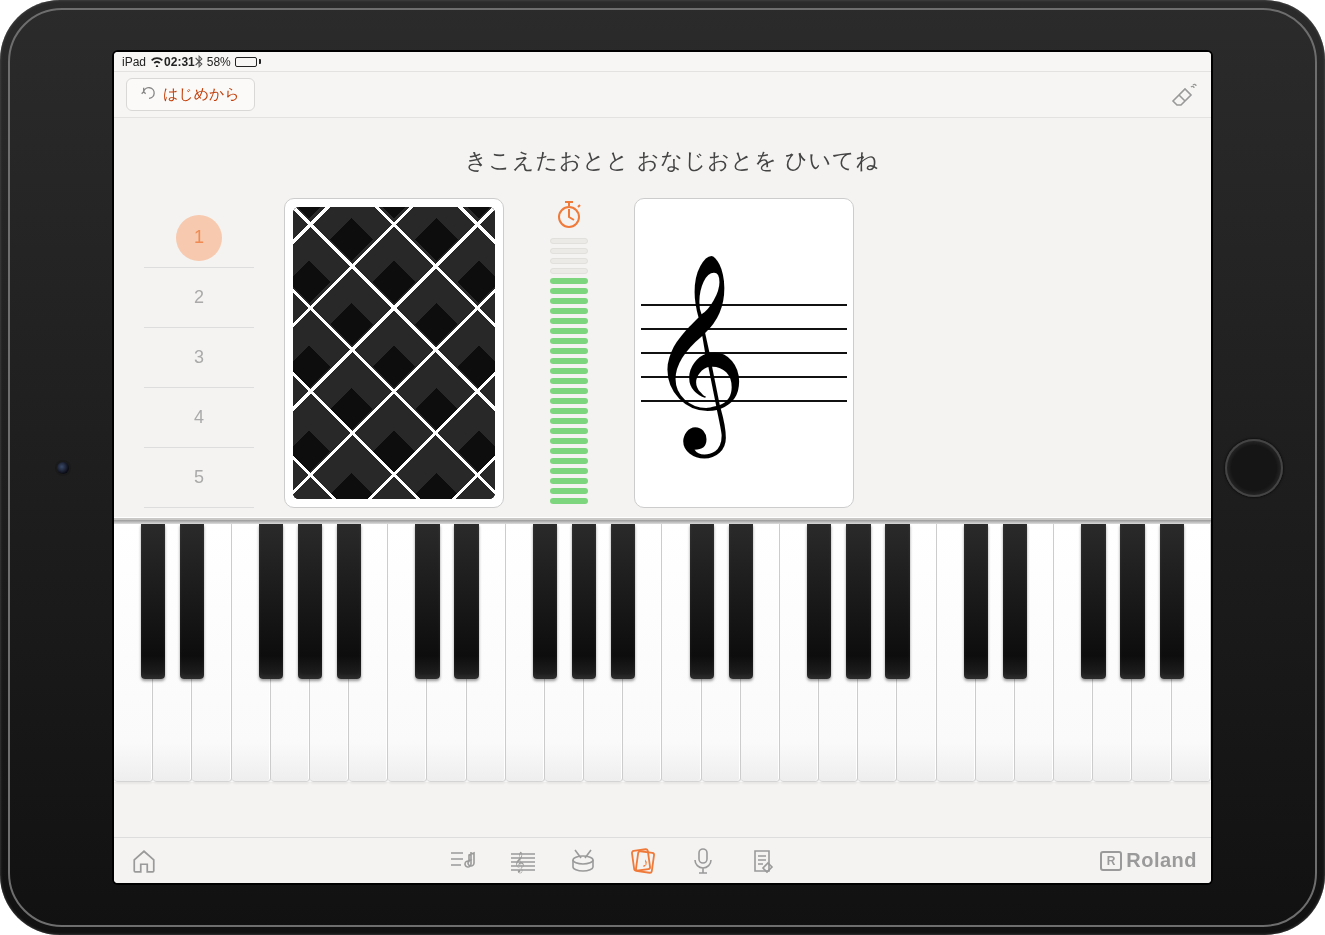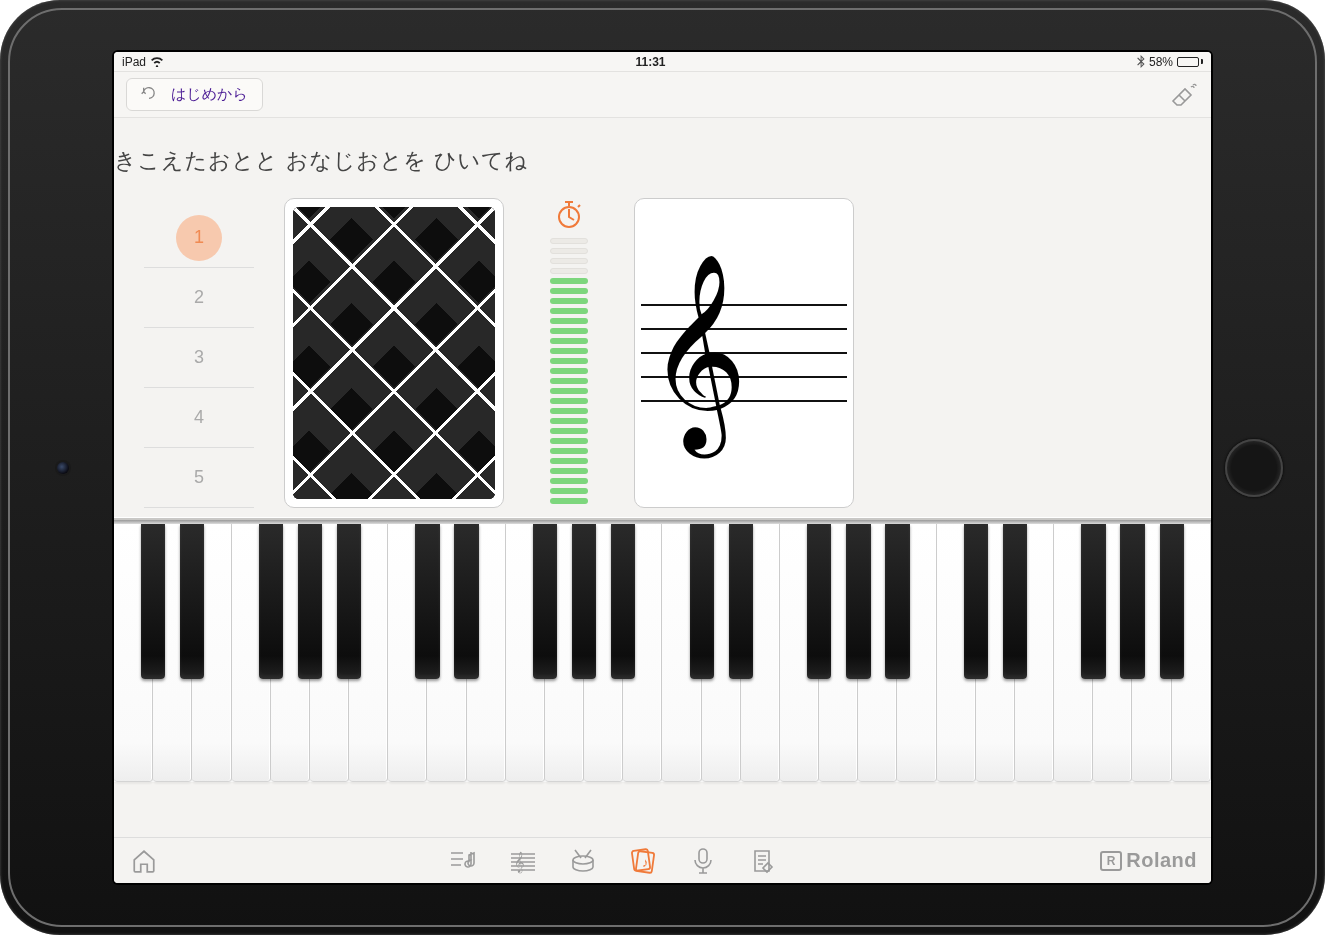--- a/index.html
+++ b/index.html
@@ -41,21 +41,21 @@
     border-radius:4px;
     overflow:hidden;
     box-shadow: 0 0 0 2px #000;
     display:flex; flex-direction:column;
   }
 
   
   .status-bar {
     height:20px; flex:0 0 20px;
     background:#f7f6f4;
-    display:flex; align-items:center; justify-content:space-between;
+    display:flex; align-items:center; justify-content:flex-start;
     padding:0 8px;
     font-size:12px; color:#222;
     border-bottom:1px solid #e3e2e0;
   }
   .status-left, .status-right { display:flex; align-items:center; gap:4px; }
   .status-center { font-weight:600; }
   .wifi-icon svg, .bt-icon svg { display:block; }
   .battery { display:flex; align-items:center; gap:2px; }
   .battery-body { width:22px; height:10px; border:1px solid #222; border-radius:2px; position:relative; padding:1px; }
   .battery-fill { height:100%; width:100%; background:#222; }
@@ -63,38 +63,40 @@
 
   
   .toolbar {
     height:46px; flex:0 0 46px;
     display:flex; align-items:center; justify-content:space-between;
     padding:0 12px;
     background:#f6f5f3;
     border-bottom:1px solid #e3e2e0;
   }
   .restart-btn {
-    display:flex; align-items:center; gap:14px;
+    display:flex; align-items:center; gap:6px;
     padding:6px 14px;
     background:#fbfaf8;
     border:1px solid #d9d8d6;
     border-radius:6px;
-    color:#4c1d95; font-size:15px;
+    color:#c2410c; font-size:15px;
     cursor:pointer;
   }
   .restart-btn svg { width:16px; height:16px; }
   .eraser-btn { width:34px; height:30px; display:flex; align-items:center; justify-content:center; cursor:pointer; }
 
   
   .content { flex:1 1 auto; display:flex; flex-direction:column; background:#f4f3f1; }
   .instruction {
+    text-align:center;
     font-size:22px;
     color:#444;
     padding:28px 0 22px;
     letter-spacing:1px;
+    margin-left:19px;
   }
   .game-row {
     display:flex; align-items:stretch;
     gap:30px;
     padding:0 30px 10px 30px;
     height:320px;
   }
   .steps {
     width:110px; flex:0 0 110px;
     display:flex; flex-direction:column;
@@ -204,21 +206,21 @@
 
     <div class="status-bar">
       <div class="status-left">
         <span>iPad</span>
         <span class="wifi-icon">
           <svg width="14" height="11" viewBox="0 0 14 11">
               <path fill="#222" d="M7 9.2a1.2 1.2 0 100 2.4 1.2 1.2 0 000-2.4zM3.6 6.4a5 5 0 016.8 0l-1.3 1.3a3.2 3.2 0 00-4.2 0zM1 3.8a8.6 8.6 0 0112 0L11.7 5a6.8 6.8 0 00-9.4 0z"></path>
             </svg>
         </span>
       </div>
-      <div class="status-center">11:31</div>
+      <div class="status-center">02:31</div>
       <div class="status-right">
         <span class="bt-icon">
           <svg width="8" height="13" viewBox="0 0 8 13">
               <path fill="#555" d="M3.6 0v5.1L1 2.5.2 3.3 3.3 6.5.2 9.7l.8.8 2.6-2.6V13l4-4-2.7-2.5L7.6 4zm1 2.3L6 3.9 4.6 5.2zm0 8.4V7.8L6 9.1z"></path>
             </svg>
         </span>
         <span>58%</span>
         <span class="battery">
           <span class="battery-body"><span class="battery-fill"></span></span>
           <span class="battery-tip"></span>

